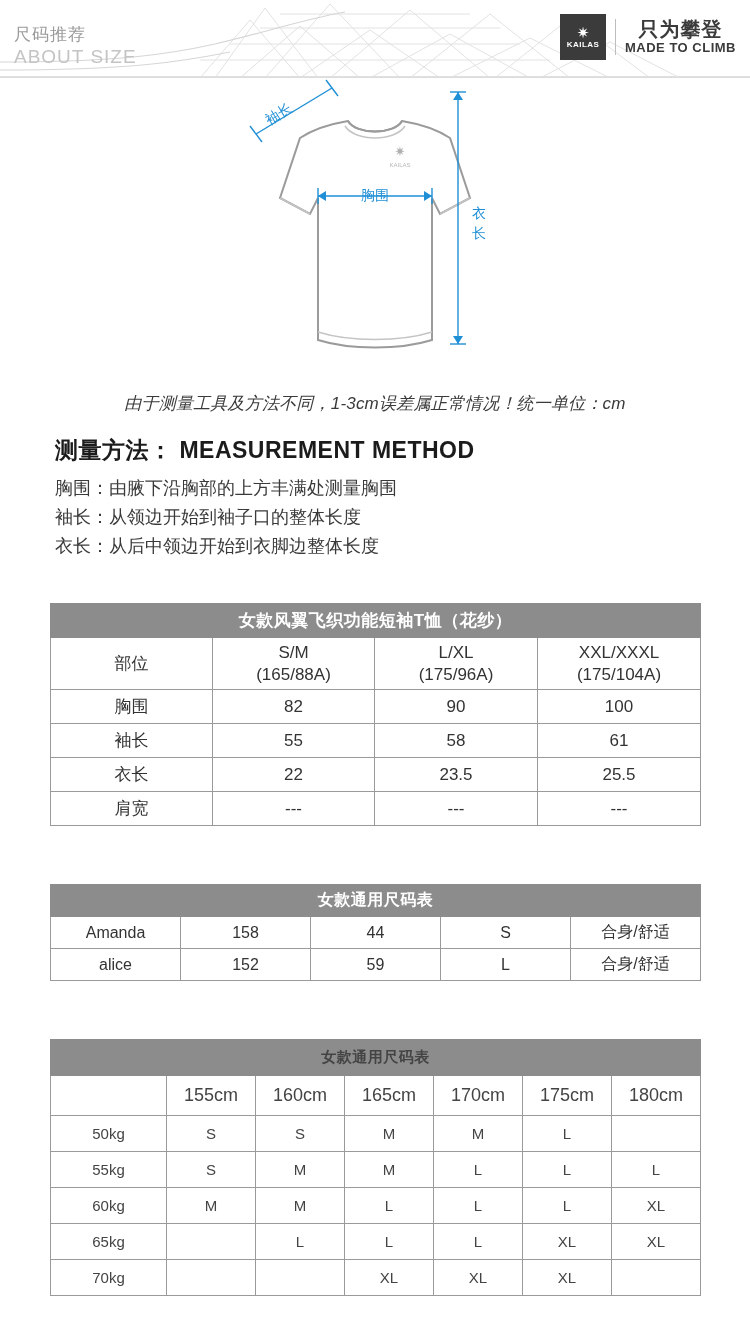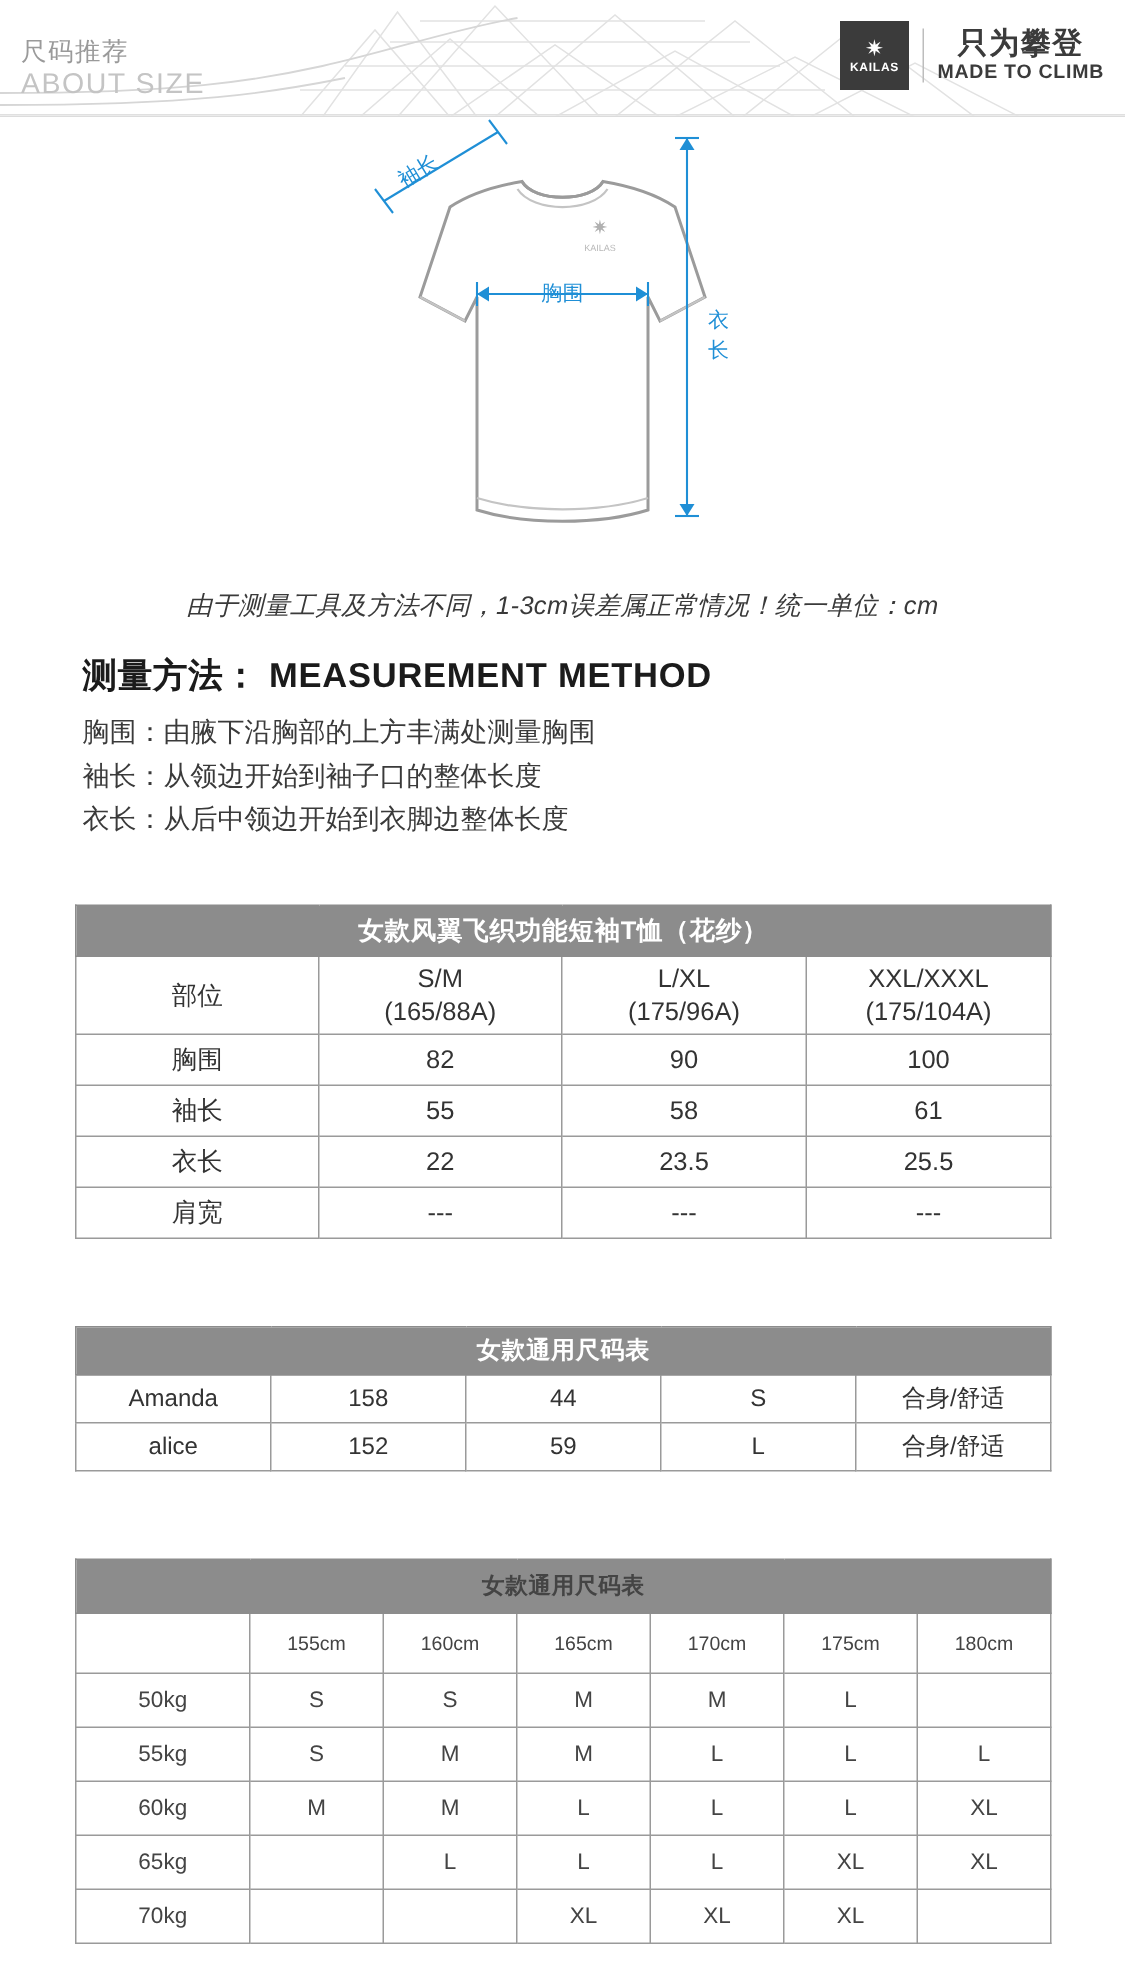--- a/index.html
+++ b/index.html
@@ -147,21 +147,21 @@
   .size-tbl .hdr td { height: 52px; }
   .size-tbl .hdr .col-label { font-size: 17px; }
   .size-tbl .hdr .col-size { line-height: 22px; font-size: 17px; }
   .size-tbl .rowlabel { font-size: 17px; }
 
   
   .try-tbl td { height: 32px; font-size: 16px; }
 
   
   .gen-tbl td { height: 36px; font-size: 15px; color: #444; }
-  .gen-tbl .gen-hdr td { height: 40px; font-size: 13px; }
+  .gen-tbl .gen-hdr td { height: 40px; font-size: 18px; }
   .gen-tbl .rowlabel { font-size: 15px; }
   .spacer-bottom { height: 26px; }
 </style>
 </head>
 <body>
 
 <div class="page">
 
   <div class="header">
     <svg class="header-bg" viewBox="0 0 750 78" preserveAspectRatio="none">

